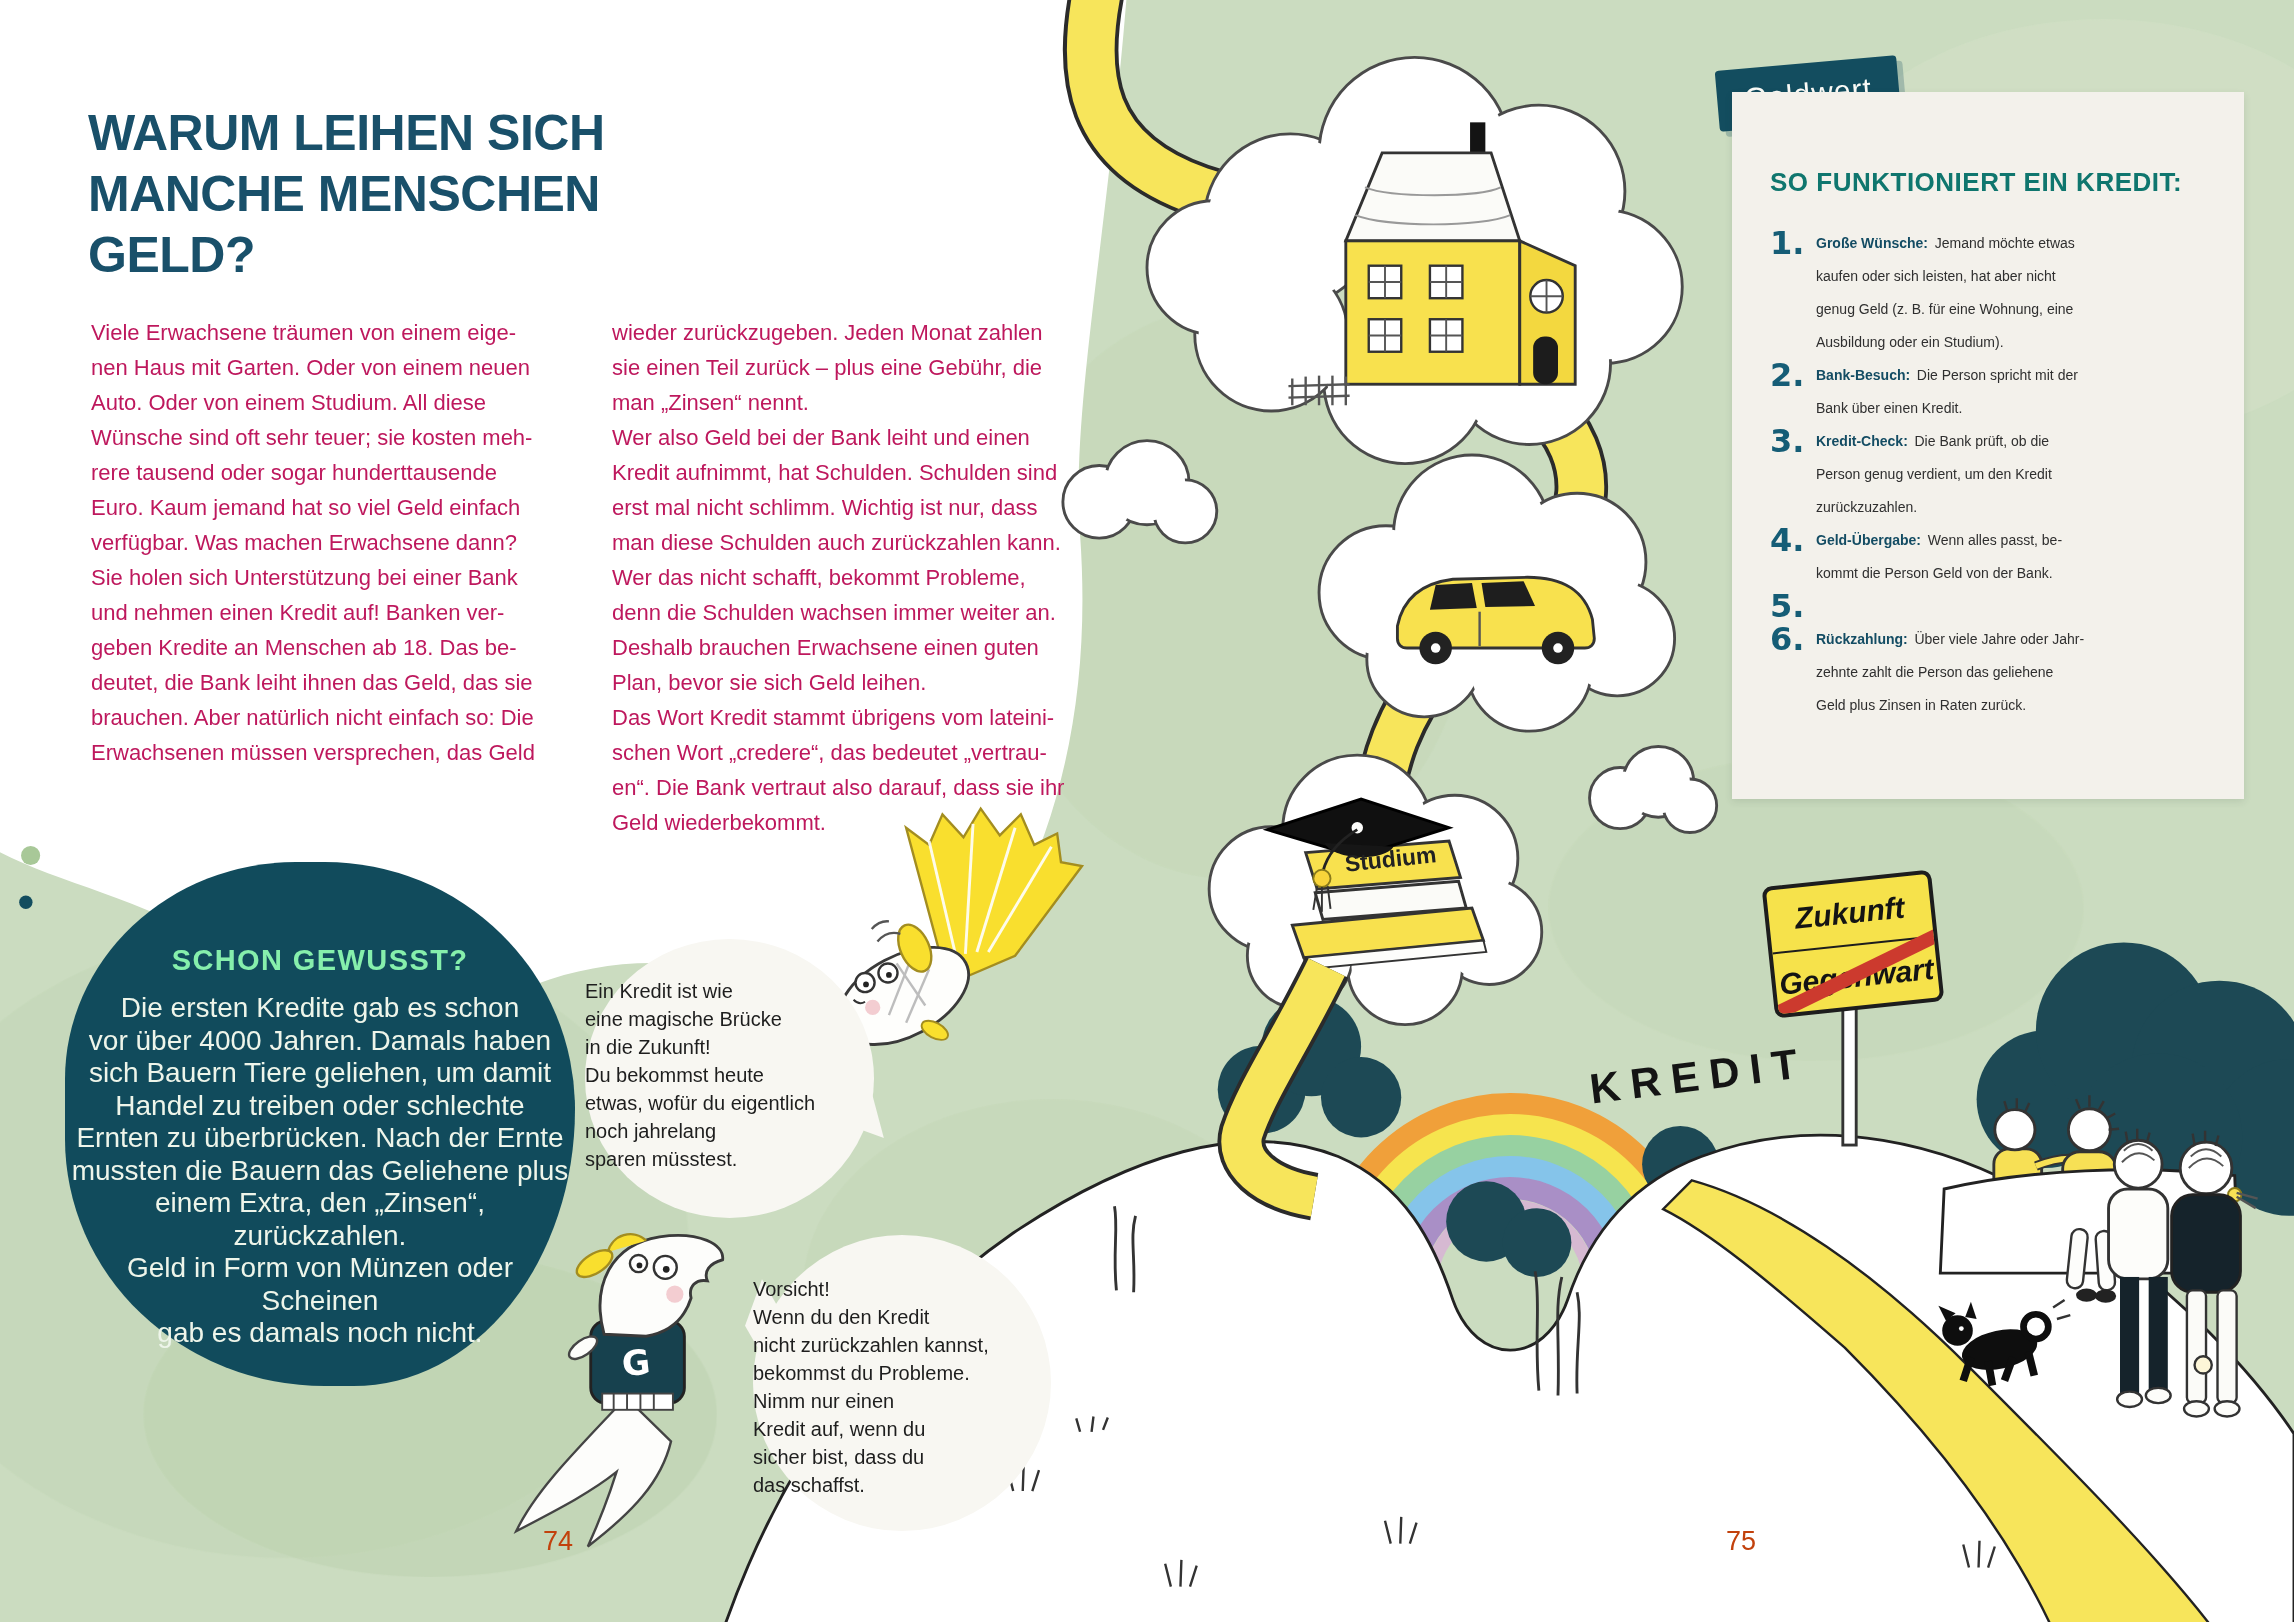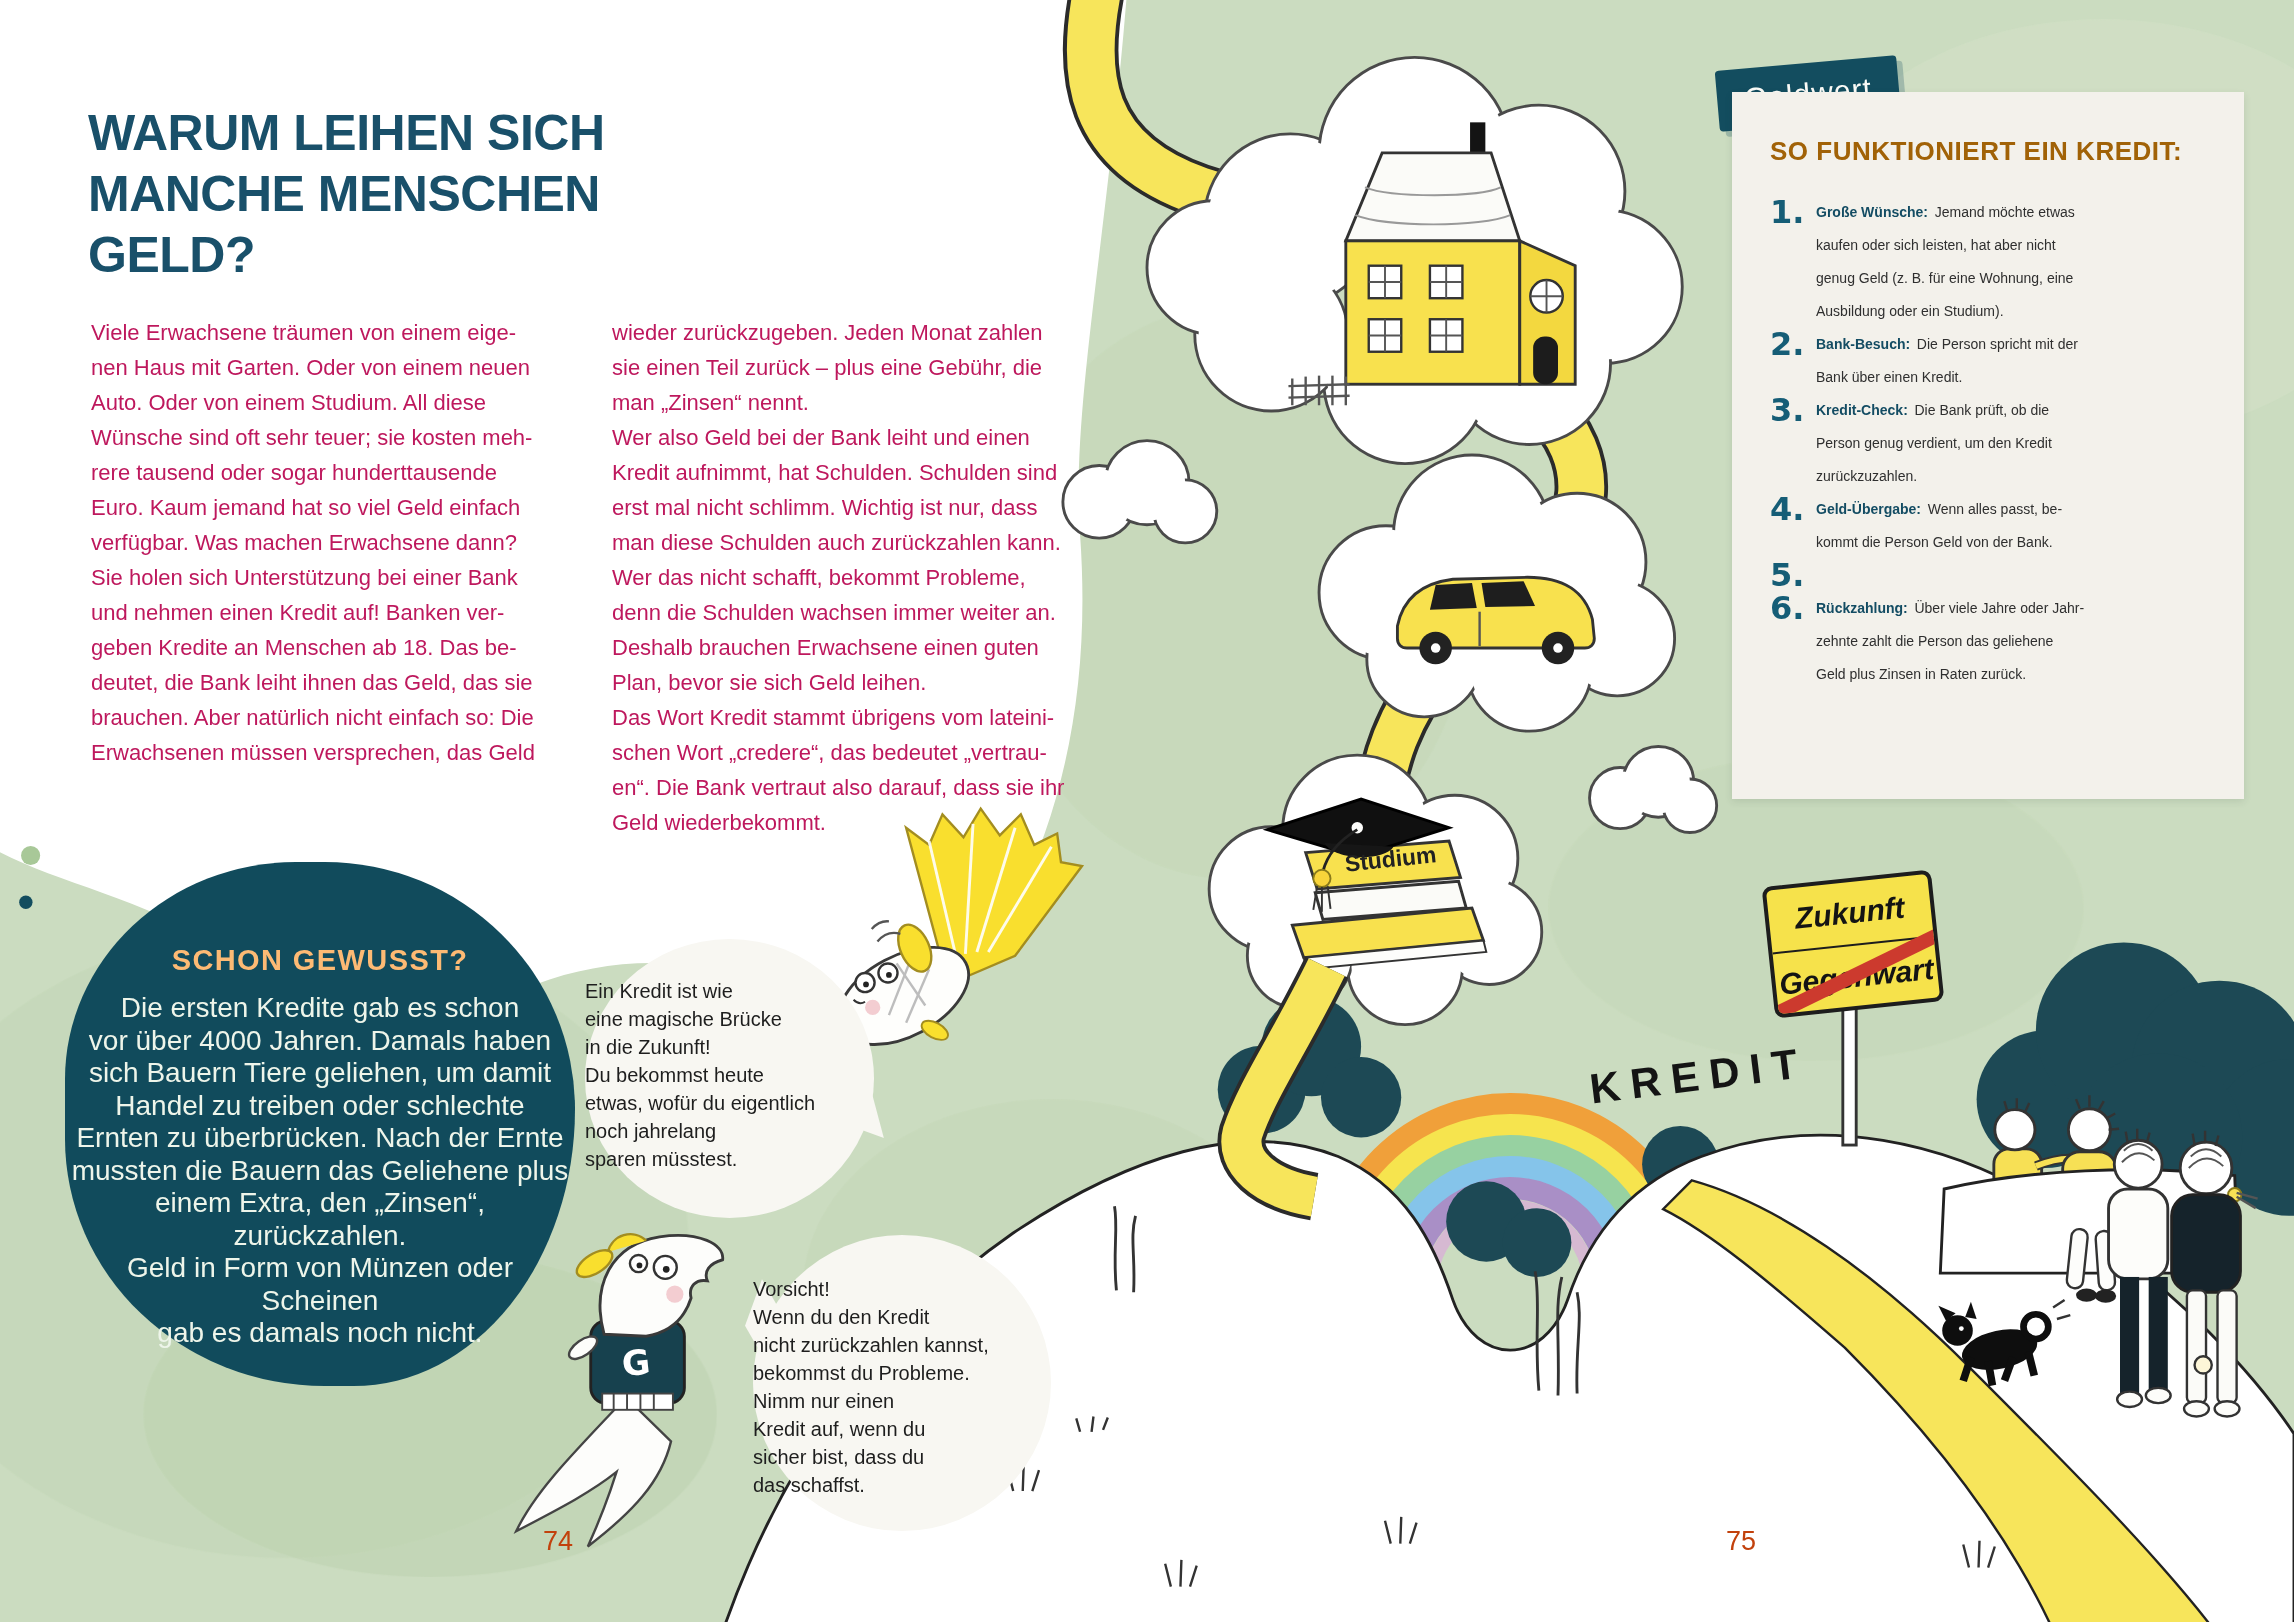--- a/index.html
+++ b/index.html
@@ -23,21 +23,21 @@
   .col2 { left:612px; top:315px; width:497px; }
 
   .factbox {
     left:65px; top:862px; width:510px; height:524px;
     background:#114b5c;
     border-radius:48% 52% 46% 54% / 44% 50% 56% 50%;
     text-align:center; padding-top:82px; box-sizing:border-box;
   }
   .factbox .fb-head {
     font-size:29px; font-weight:bold; letter-spacing:1.4px;
-    color:#fdba74; margin-bottom:15.3px;
+    color:#86efac; margin-bottom:15.3px;
   }
   .factbox .fb-body { font-size:28px; line-height:32.5px; color:#eef5ea; }
 
   .bubble {
     background:#f8f7f2; border-radius:50%;
     text-align:left; box-sizing:border-box;
     font-size:20px; line-height:28px; color:#1e1e1e;
   }
   .bubble1 { left:585px; top:939px;  width:289px; height:279px; padding-top:38px; }
   .bubble2 { left:753px; top:1235px; width:298px; height:296px; padding-top:40px; }
@@ -52,21 +52,21 @@
     color:#fbfbf7; font-size:30px; letter-spacing:1px;
     border-radius:3.8px; box-shadow:5.7px 5.7px 0 rgba(19,77,95,0.25);
   }
   .panel {
     left:1732px; top:92px; width:512px; height:707px;
     background:#f3f1eb; box-sizing:border-box;
     padding:44px 38px 0 38px;
     box-shadow:0 2.9px 7.6px rgba(40,60,50,0.12);
   }
   .panel-head {
-    font-size:26px; font-weight:bold; letter-spacing:0.5px; color:#a16207;
+    font-size:26px; font-weight:bold; letter-spacing:0.5px; color:#0f766e;margin-top:31px;
   }
   .plist { margin-top:29px; }
   .pitem { display:flex; align-items:flex-start; }
   .pnum {
     flex:0 0 46px; font-size:32px; line-height:33px;
     font-weight:bold; color:#155d76; font-family:"DejaVu Sans", sans-serif;
   }
   .ptext { font-size:14px; line-height:33px; color:#2f2f2f; }
   .plead { font-weight:bold; color:#134c63; margin-right:6.7px; }
 

